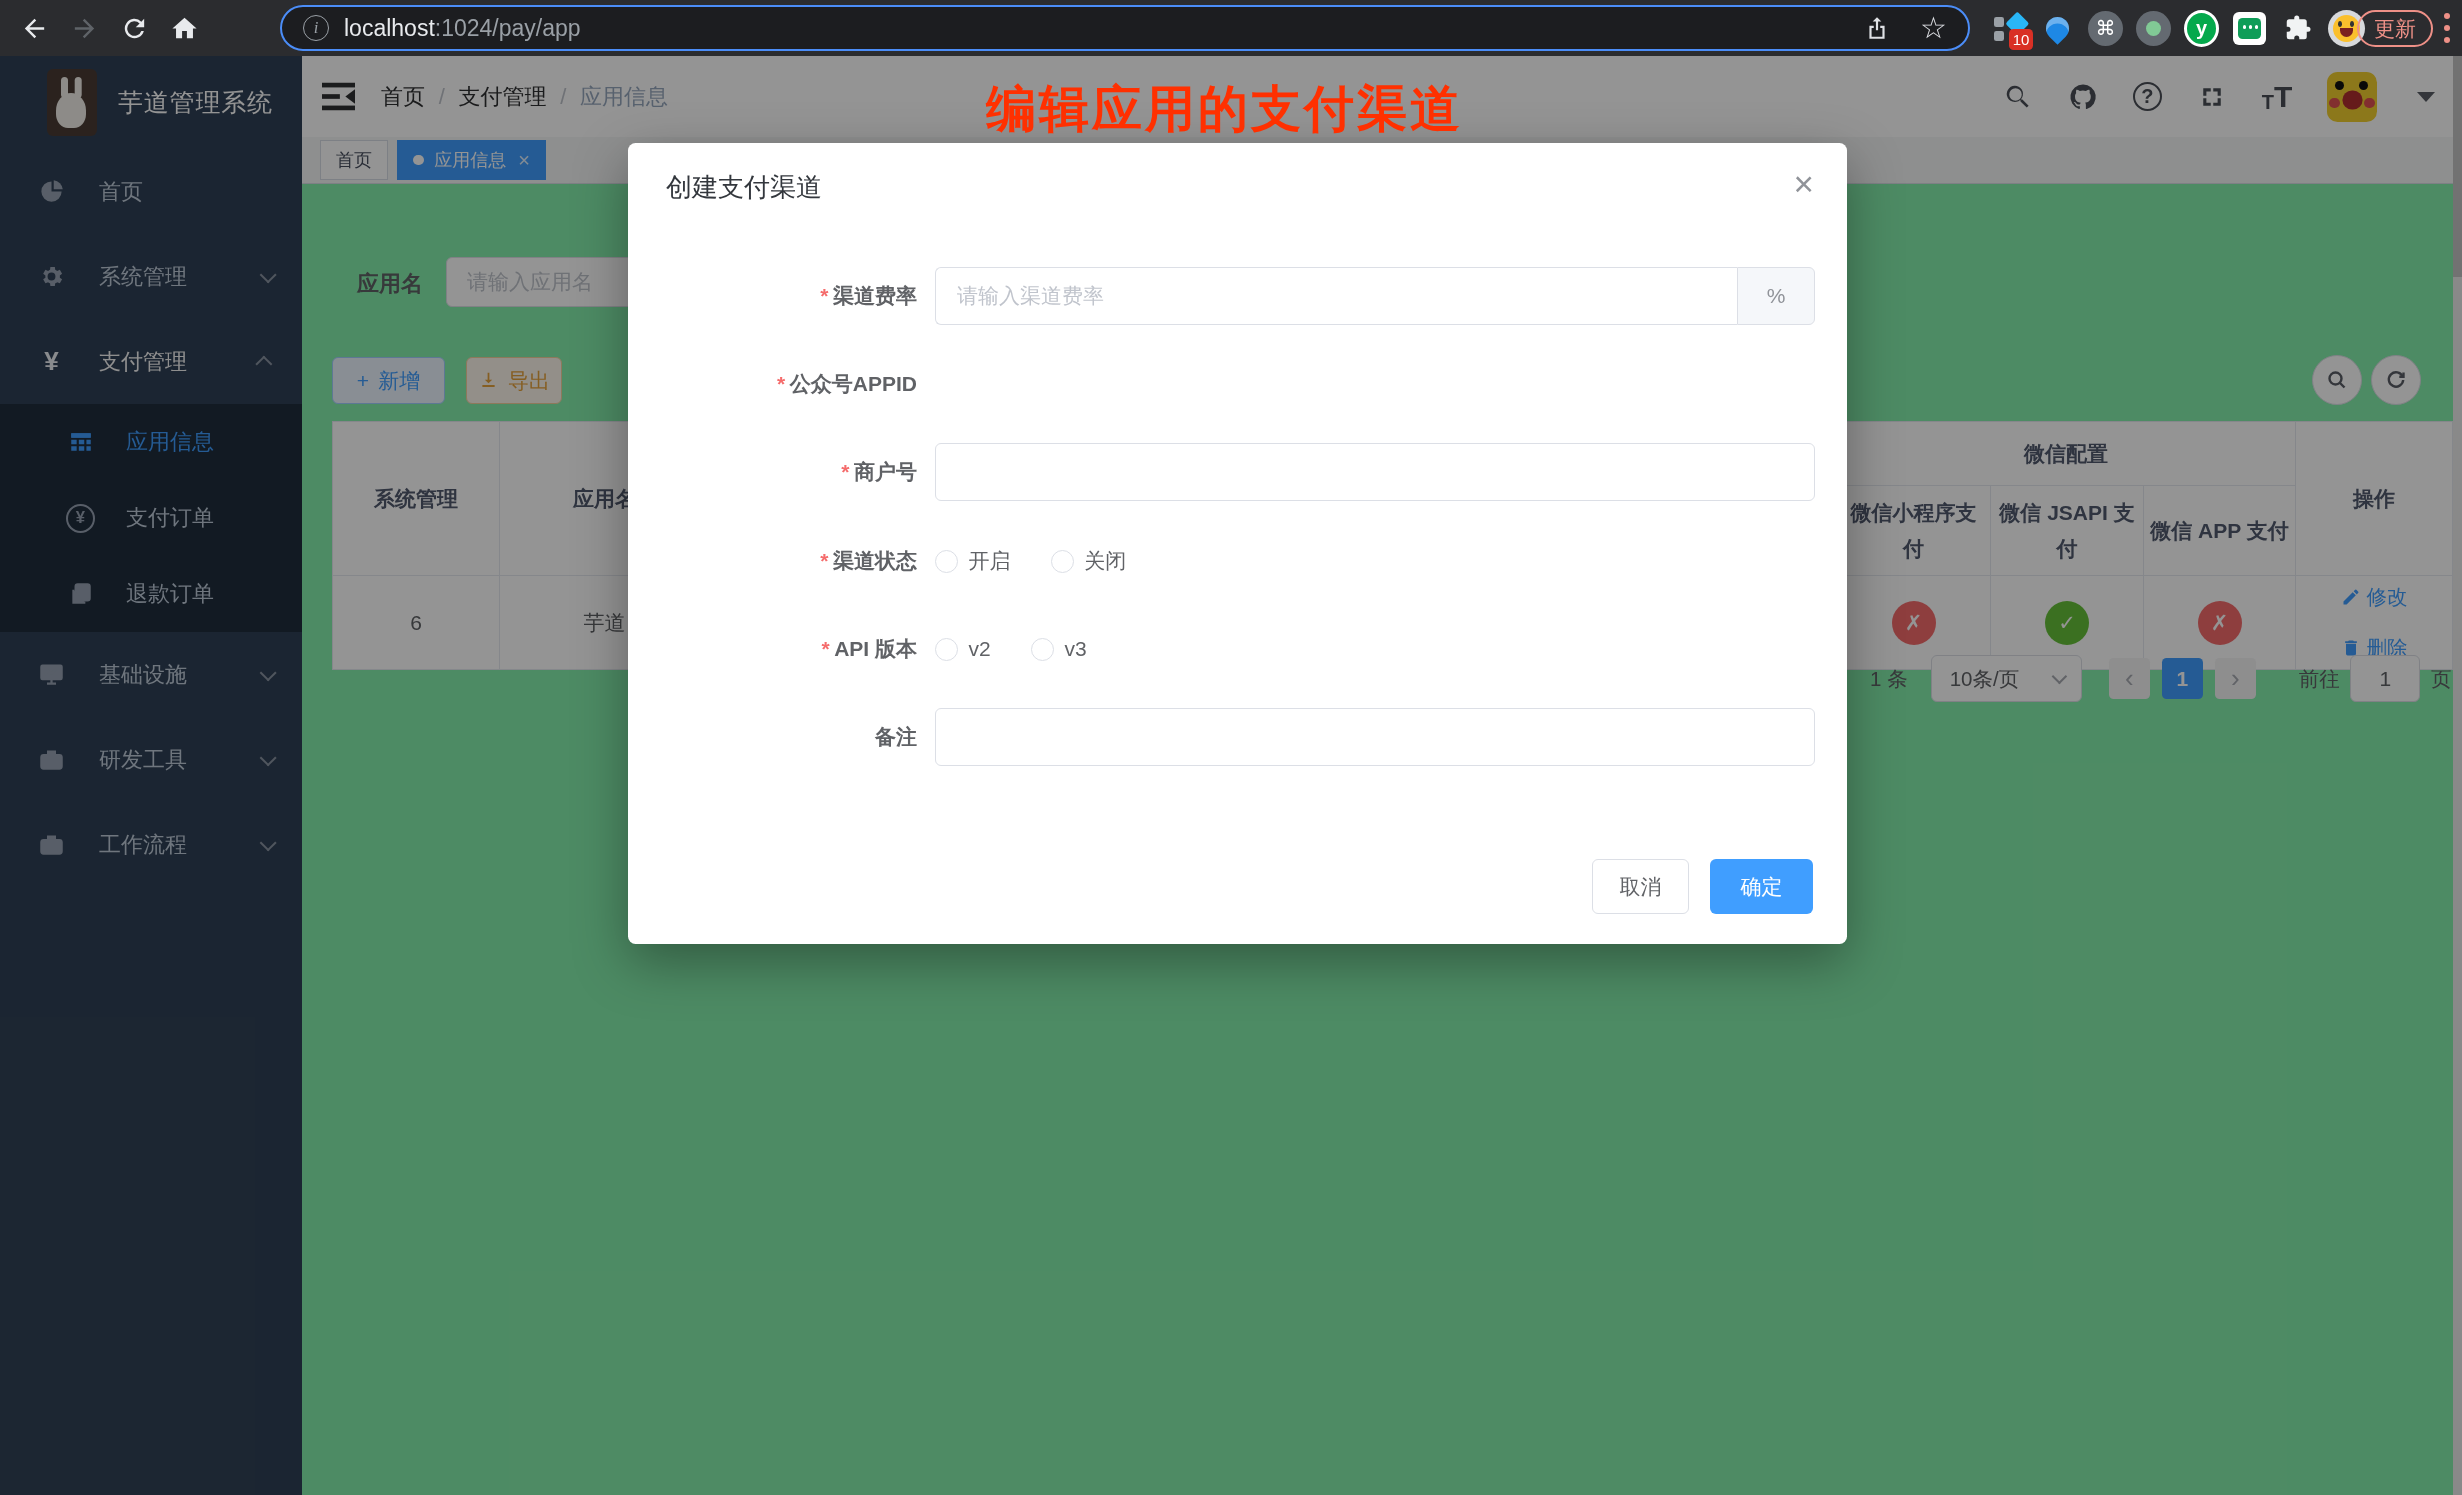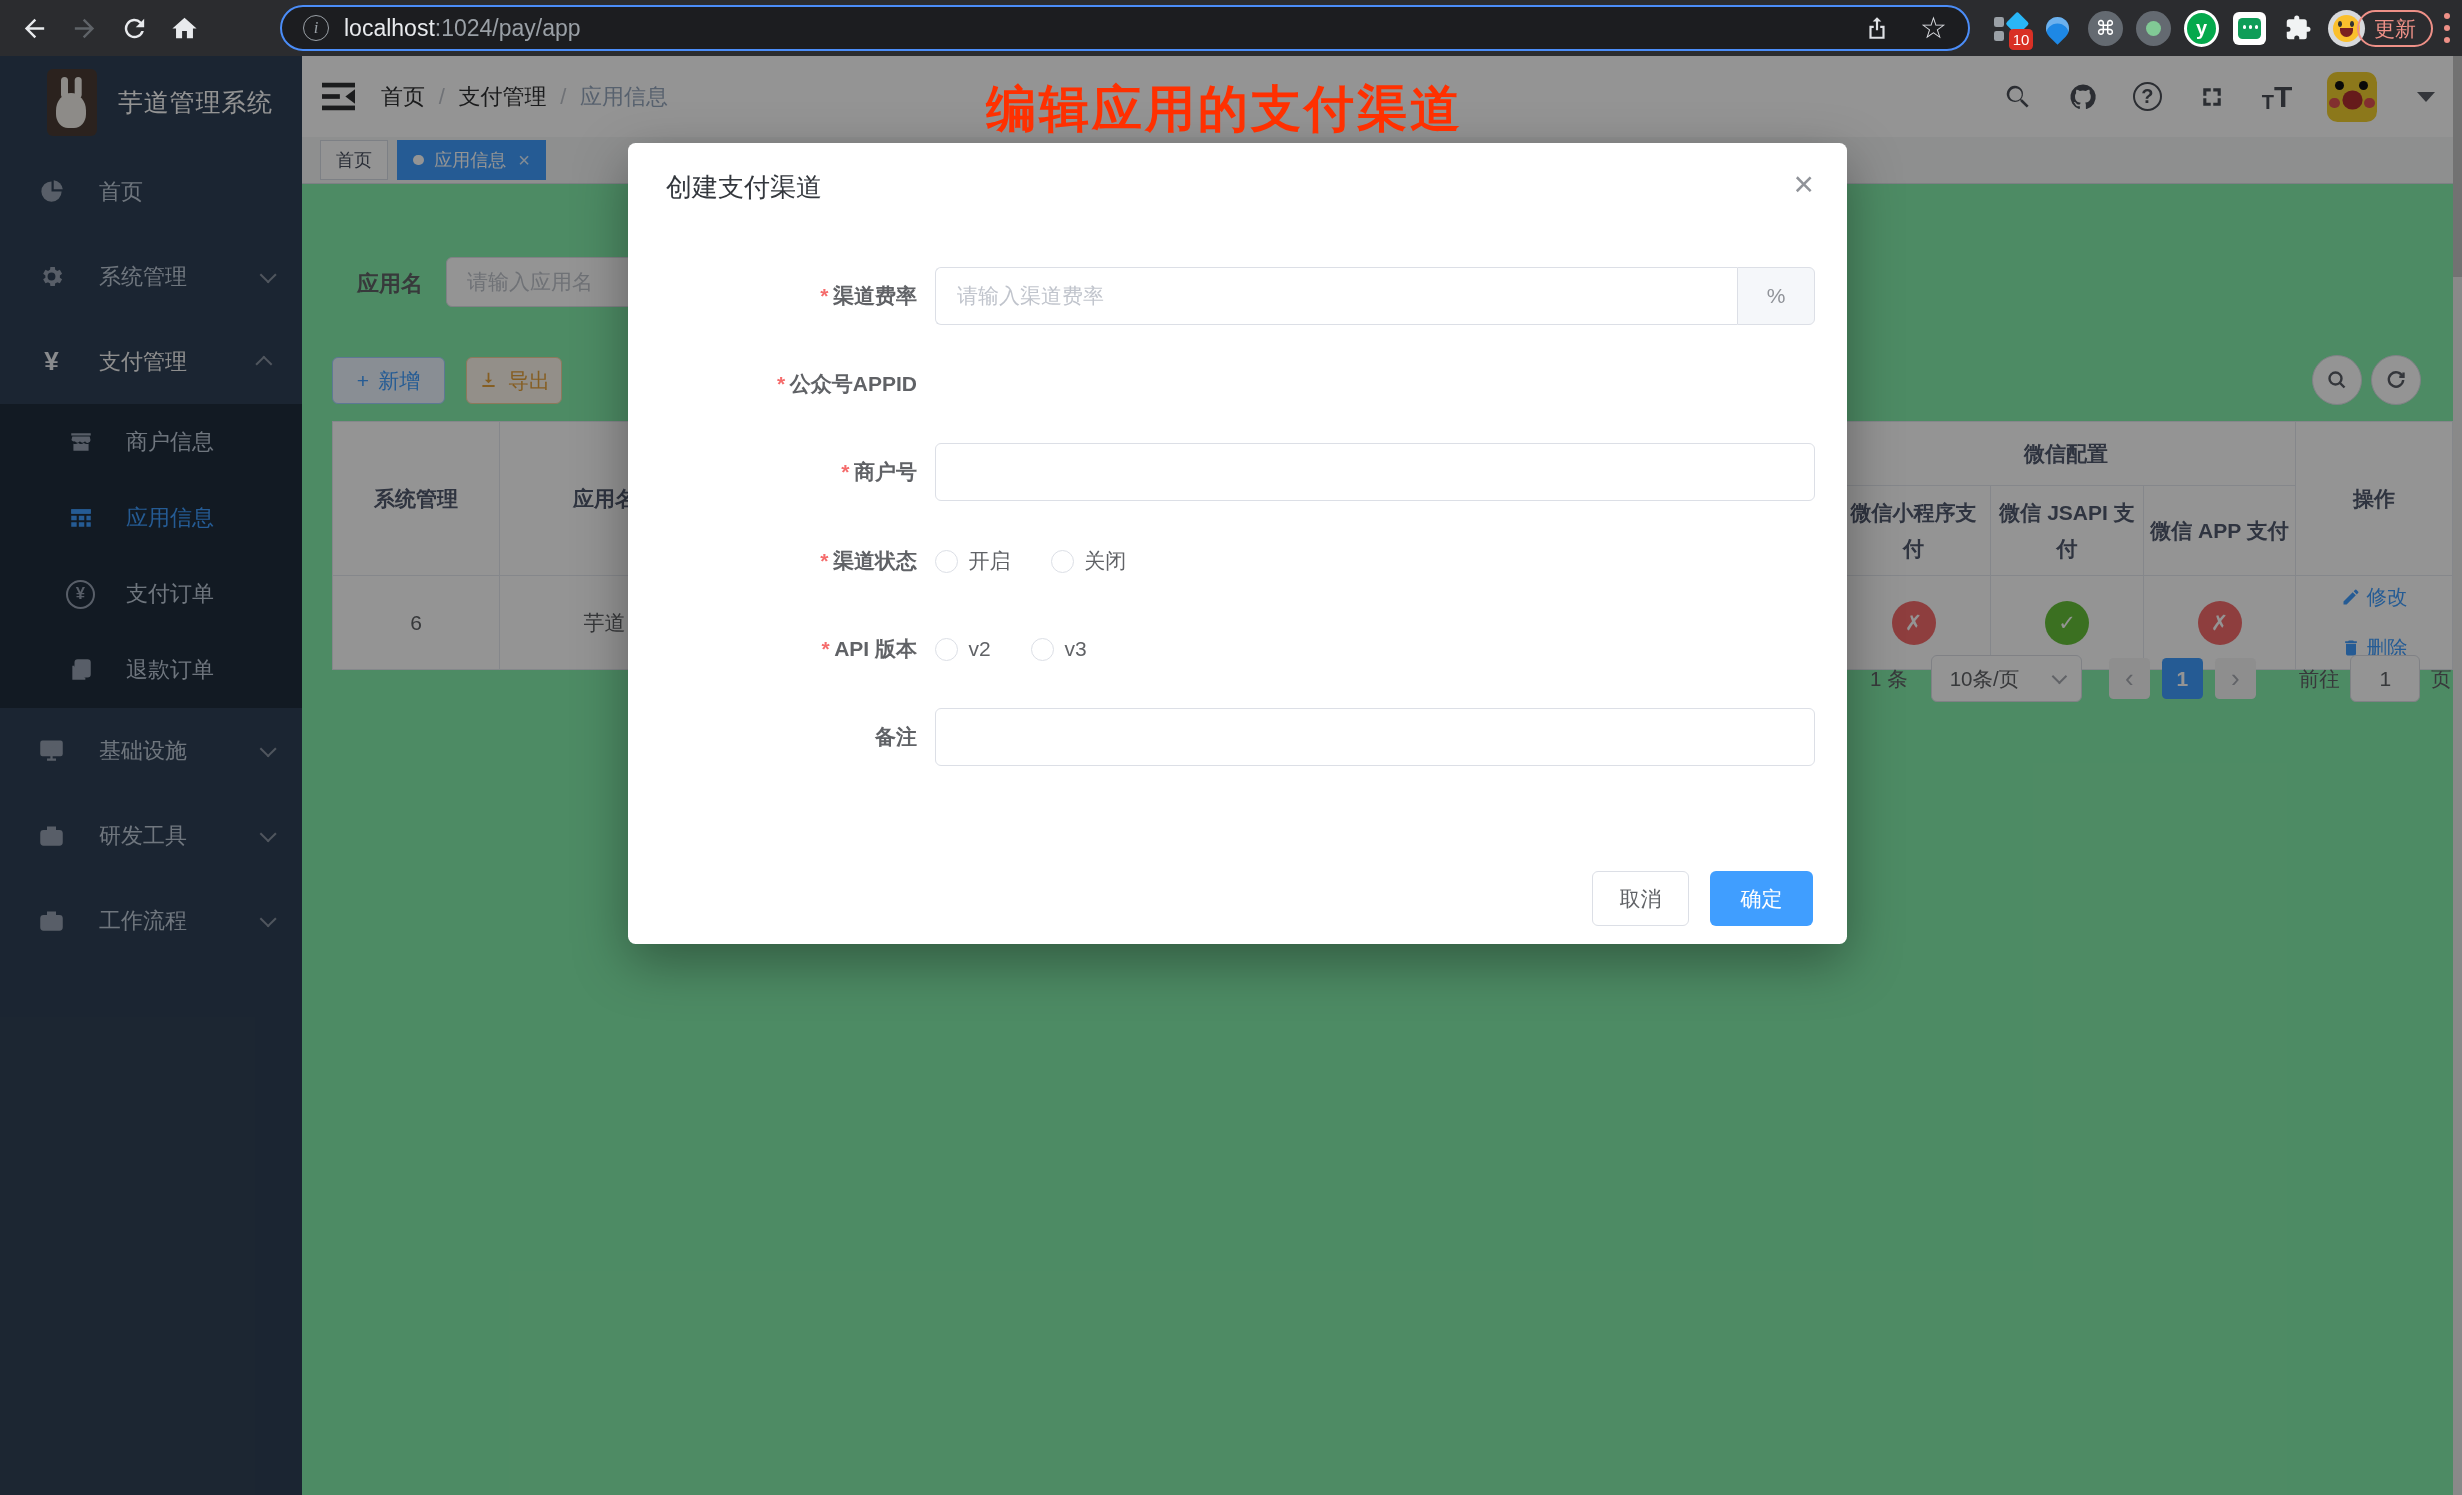--- a/index.html
+++ b/index.html
@@ -158,21 +158,21 @@
   .req { color:#f56c6c; margin-right:4.6px; font-weight:bold; }
   .mctrl { flex:1; height:58px; display:flex; align-items:stretch; }
   .minput { flex:1; height:58px; border:1.5px solid #dcdfe6; border-radius:6px; font-size:21px; color:#606266; padding:0 21px; background:#fff; }
   .minput::placeholder { color:#c0c4cc; }
   .minput.with-suffix { border-radius:6px 0 0 6px; border-right:none; }
   .suffix { width:78px; background:#f5f7fa; border:1.5px solid #dcdfe6; border-radius:0 6px 6px 0; color:#909399; font-size:21px;
     display:flex; align-items:center; justify-content:center; }
   .mctrl.radios { align-items:center; gap:0; }
   .radio { width:23px; height:23px; border:1.5px solid #dcdfe6; border-radius:50%; background:#fff; margin-right:10.6px; flex:none; }
   .ropt { display:flex; align-items:center; font-size:21px; color:#606266; margin-right:40px; cursor:pointer; }
-  .mbtn { position:absolute; top:716px; height:55px; border-radius:6px; font-size:21px; display:flex; align-items:center; justify-content:center; cursor:pointer;margin-top:12px; }
+  .mbtn { position:absolute; top:716px; height:55px; border-radius:6px; font-size:21px; display:flex; align-items:center; justify-content:center; cursor:pointer; }
   .mbtn.cancel { left:964px; width:97px; background:#fff; border:1.5px solid #dcdfe6; color:#606266; }
   .mbtn.confirm { left:1082px; width:103px; background:#409eff; color:#fff; }
 
   
   .annotation { position:absolute; left:986px; top:76px; z-index:200; font-size:50px; font-weight:900; color:#ff3000;
     letter-spacing:3px; white-space:nowrap; font-family:"Liberation Sans","DejaVu Sans",sans-serif; }
 </style>
 </head>
 <body>
 
@@ -279,28 +279,20 @@
 
     <div class="sitem parent-active">
       <span class="ico">
           <span class="yen-ic">¥</span>
         </span>
       <span class="lbl">支付管理</span>
       <span class="chev up"></span>
     </div>
 
     <div class="submenu">
-      <div class="ssitem">
-        <span class="ico">
-          <svg viewBox="0 0 24 24">
-              <path d="M3 4h18v2H3zM4 7h16l.8 3.2a2.7 2.7 0 0 1-5.1 1.2 2.7 2.7 0 0 1-4.7 0 2.7 2.7 0 0 1-4.7 0A2.7 2.7 0 0 1 3.2 10.2zM5 13.6a4.7 4.7 0 0 0 4.4-.6 4.7 4.7 0 0 0 5.2 0 4.7 4.7 0 0 0 4.4.6V20H5z"></path>
-            </svg>
-          </span>
-        <span class="lbl">商户信息</span>
-      </div>
       <div class="ssitem active">
         <span class="ico">
           <svg viewBox="0 0 24 24">
               <path d="M3 4h18v4H3zм0 0"></path>
               <path d="M3 4h18v4H3zM3 10h5v4H3zM10 10h5v4h-5zM17 10h4v4h-4zM3 16h5v4H3zM10 16h5v4h-5zM17 16h4v4h-4z"></path>
             </svg>
           </span>
         <span class="lbl">应用信息</span>
       </div>
       <div class="ssitem">

